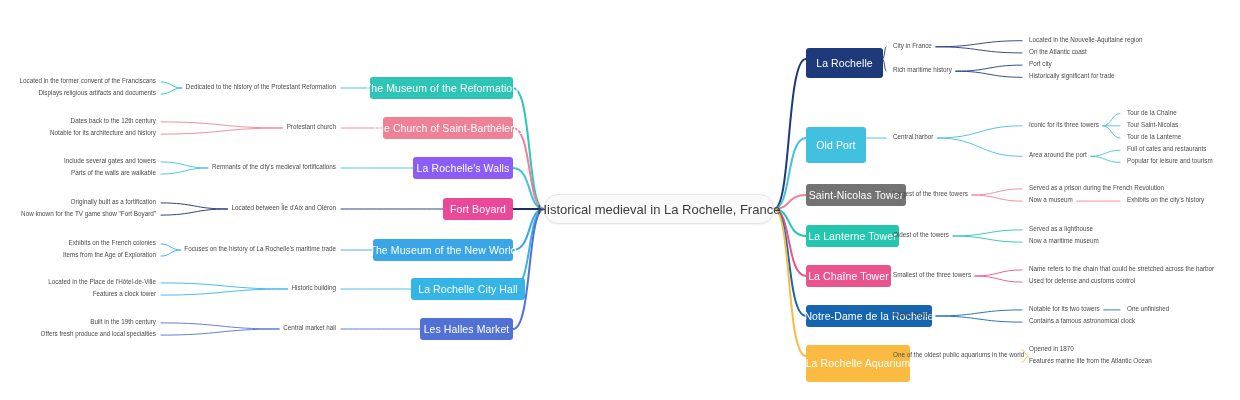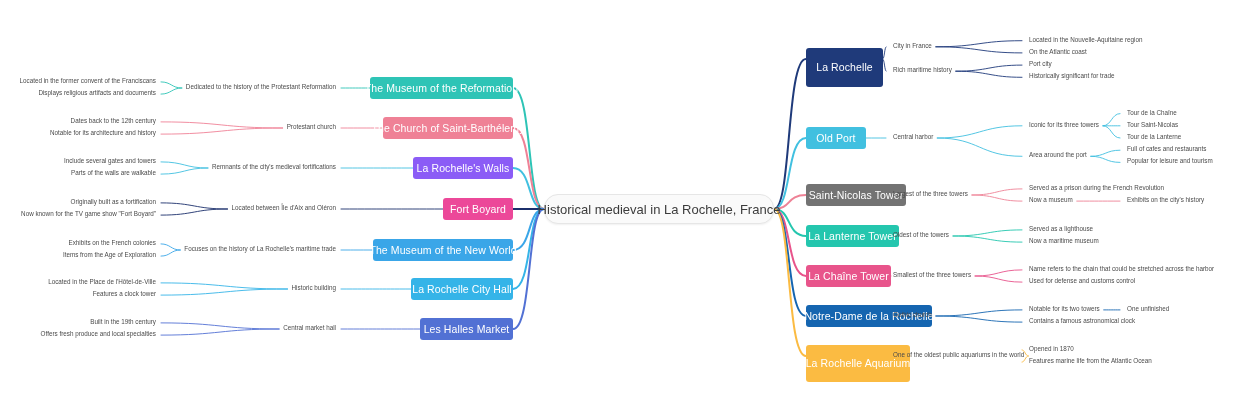--- a/index.html
+++ b/index.html
@@ -119,36 +119,36 @@
       <div class="leaf l" style="top: 157.9px; right: 1084px;">Include several gates and towers</div>
       <div class="leaf l" style="top: 170.1px; right: 1084px;">Parts of the walls are walkable</div>
       <div class="node-box" style="left: 443px; top: 198px; width: 70px; height: 22px; background: #ec4899;">Fort Boyard</div>
       <div class="leaf l" style="top: 205px; right: 904px;">Located between Île d'Aix and Oléron</div>
       <div class="leaf l" style="top: 198.9px; right: 1084px;">Originally built as a fortification</div>
       <div class="leaf l" style="top: 211.1px; right: 1084px;">Now known for the TV game show "Fort Boyard"</div>
       <div class="node-box" style="left: 373px; top: 239px; width: 140px; height: 22px; background: rgb(58, 166, 232);">The Museum of the New World</div>
       <div class="leaf l" style="top: 246px; right: 904px;">Focuses on the history of La Rochelle's maritime trade</div>
       <div class="leaf l" style="top: 239.9px; right: 1084px;">Exhibits on the French colonies</div>
       <div class="leaf l" style="top: 252.1px; right: 1084px;">Items from the Age of Exploration</div>
-      <div class="node-box" style="left: 411px; top: 278px; width: 102px; height: 22px; background: rgb(53, 180, 232);">La Rochelle City Hall</div>
+      <div class="node-box" style="left: 411px; top: 278px; width: 114px; height: 22px; background: rgb(53, 180, 232);">La Rochelle City Hall</div>
       <div class="leaf l" style="top: 285px; right: 904px;">Historic building</div>
       <div class="leaf l" style="top: 278.9px; right: 1084px;">Located in the Place de l'Hôtel-de-Ville</div>
       <div class="leaf l" style="top: 291.1px; right: 1084px;">Features a clock tower</div>
       <div class="node-box" style="left: 420px; top: 318px; width: 93px; height: 22px; background: rgb(82, 113, 212);">Les Halles Market</div>
       <div class="leaf l" style="top: 325px; right: 904px;">Central market hall</div>
       <div class="leaf l" style="top: 318.9px; right: 1084px;">Built in the 19th century</div>
       <div class="leaf l" style="top: 331.1px; right: 1084px;">Offers fresh produce and local specialties</div>
-      <div class="node-box" style="left: 806px; top: 48px; width: 77px; height: 39px; background: rgb(31, 58, 122);">La Rochelle</div>
+      <div class="node-box" style="left: 806px; top: 48px; width: 77px; height: 30px; background: rgb(31, 58, 122);">La Rochelle</div>
       <div class="leaf r" style="top: 42.8px; left: 893px;">City in France</div>
       <div class="leaf r" style="top: 36.7px; left: 1029px;">Located in the Nouvelle-Aquitaine region</div>
       <div class="leaf r" style="top: 48.9px; left: 1029px;">On the Atlantic coast</div>
       <div class="leaf r" style="top: 67.2px; left: 893px;">Rich maritime history</div>
       <div class="leaf r" style="top: 61.1px; left: 1029px;">Port city</div>
       <div class="leaf r" style="top: 73.3px; left: 1029px;">Historically significant for trade</div>
-      <div class="node-box" style="left: 806px; top: 127px; width: 60px; height: 22px; background: rgb(65, 192, 224);">Old Port</div>
+      <div class="node-box" style="left: 806px; top: 127px; width: 60px; height: 36px; background: rgb(65, 192, 224);">Old Port</div>
       <div class="leaf r" style="top: 134px; left: 893px;">Central harbor</div>
       <div class="leaf r" style="top: 121.8px; left: 1029px;">Iconic for its three towers</div>
       <div class="leaf r" style="top: 109.6px; left: 1127px;">Tour de la Chaîne</div>
       <div class="leaf r" style="top: 121.8px; left: 1127px;">Tour Saint-Nicolas</div>
       <div class="leaf r" style="top: 134px; left: 1127px;">Tour de la Lanterne</div>
       <div class="leaf r" style="top: 152.3px; left: 1029px;">Area around the port</div>
       <div class="leaf r" style="top: 146.2px; left: 1127px;">Full of cafes and restaurants</div>
       <div class="leaf r" style="top: 158.4px; left: 1127px;">Popular for leisure and tourism</div>
       <div class="node-box" style="left: 806px; top: 184px; width: 100px; height: 22px; background: #737373;">Saint-Nicolas Tower</div>
       <div class="leaf r" style="top: 191px; left: 893px;">Largest of the three towers</div>

